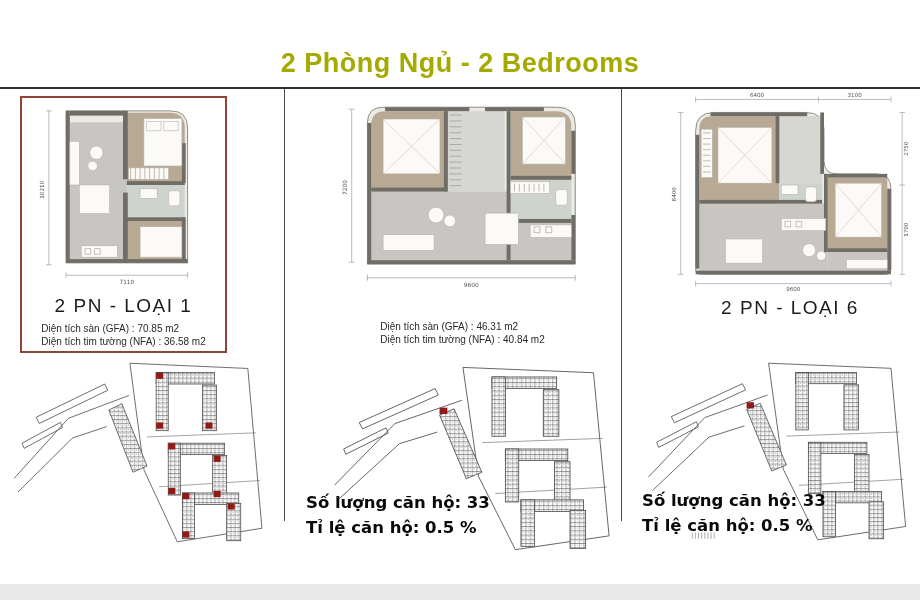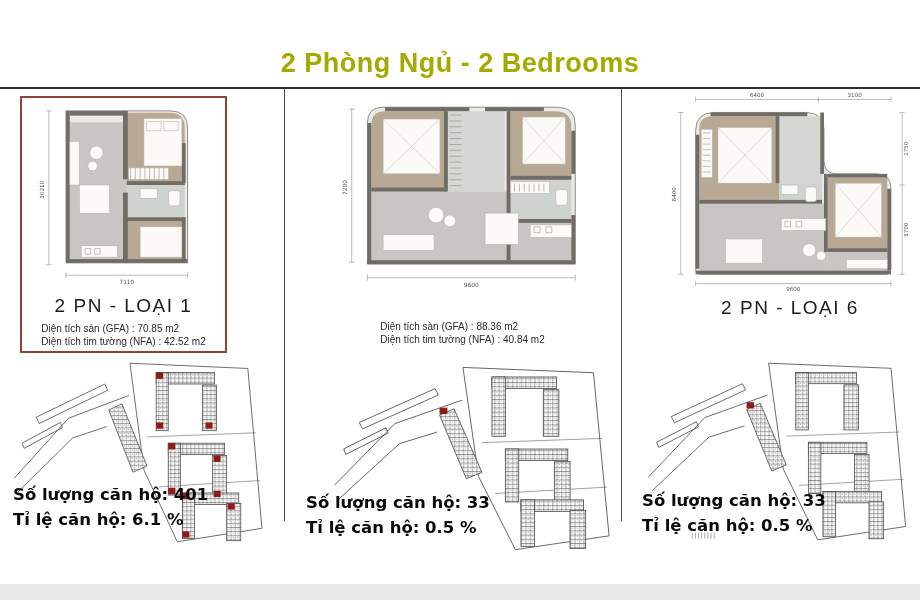--- a/index.html
+++ b/index.html
@@ -73,21 +73,21 @@
       <rect x="62" y="178" width="0" height="0"></rect>
     </g>
     <path d="M108,70 v12 M113,70 v12 M118,70 v12 M123,70 v12 M128,70 v12 M133,70 v12 M138,70 v12 M143,70 v12" stroke="#8f8a80" stroke-width="0.6"></path>
     <path d="M60,155 h6 v6 h-6 z M70,155 h6 v6 h-6 z" fill="none" stroke="#9a958c" stroke-width="0.6"></path>
   </svg>
 
   <div class="unit-name" style="left:22px;top:295px;width:203px">2 PN - LOẠI 1</div>
   <div class="areas" style="left:22px;top:322px;width:203px">
     <span class="inner">
       <span>Diện tích sàn (GFA) : 70.85 m2</span><br>
-      <span>Diện tích tim tường (NFA) : 42.52 m2</span>
+      <span>Diện tích tim tường (NFA) : 36.58 m2</span>
     </span>
   </div>
 
   <svg style="left:8px;top:356px" width="262" height="192" viewBox="0 0 260 185" preserveAspectRatio="none">
 <defs>
   <pattern id="u0" width="4" height="4" patternUnits="userSpaceOnUse">
     <rect width="4" height="4" fill="#ffffff"></rect>
     <path d="M0 1.2 H4 M1.5 0 V4 M3 2.6 H4" stroke="#4c4c4c" stroke-width="0.45"></path>
   </pattern>
 </defs>
@@ -120,24 +120,20 @@
         <rect x="159" y="84" width="7" height="6" fill="#8e1b17"></rect>
         <rect x="159" y="127" width="7" height="6" fill="#8e1b17"></rect>
         <rect x="204" y="96" width="7" height="6" fill="#8e1b17"></rect>
         <rect x="204" y="130" width="7" height="6" fill="#8e1b17"></rect>
         <rect x="173" y="132" width="7" height="6" fill="#8e1b17"></rect>
         <rect x="173" y="169" width="7" height="6" fill="#8e1b17"></rect>
         <rect x="218" y="142" width="7" height="6" fill="#8e1b17"></rect>
       </g>
     </svg>
 
-  <div class="stats" style="left:13px;top:482px">
-    <span>Số lượng căn hộ: 401</span><br>
-    <span>Tỉ lệ căn hộ: 6.1 %</span>
-  </div>
 
   <svg style="left:338px;top:97px" width="250" height="192" viewBox="0 0 255 195">
     <g stroke="#999" stroke-width="0.7" fill="none">
       <line x1="14" y1="12" x2="14" y2="168"></line>
         <line x1="11" y1="12" x2="17" y2="12"></line>
         <line x1="11" y1="168" x2="17" y2="168"></line>
       <line x1="30" y1="184" x2="242" y2="184"></line>
         <line x1="30" y1="181" x2="30" y2="187"></line>
         <line x1="242" y1="181" x2="242" y2="187"></line>
     </g>
@@ -175,21 +171,21 @@
         <circle cx="114" cy="126" r="6"></circle>
     </g>
     <path d="M46,22 L104,78 M104,22 L46,78 M188,20 L232,68 M232,20 L188,68" stroke="#c9c4bb" stroke-width="0.6" fill="none"></path>
     <path d="M114,18 h12 M114,24 h12 M114,30 h12 M114,36 h12 M114,42 h12 M114,48 h12 M114,54 h12 M114,60 h12 M114,66 h12 M114,72 h12 M114,78 h12 M114,84 h12 M114,90 h12" stroke="#8f8a80" stroke-width="0.6"></path>
     <path d="M180,88 v8 M185,88 v8 M190,88 v8 M195,88 v8 M200,88 v8 M205,88 v8 M210,88 v8" stroke="#8f8a80" stroke-width="0.6"></path>
     <path d="M200,132 h6 v6 h-6 z M212,132 h6 v6 h-6 z" fill="none" stroke="#9a958c" stroke-width="0.6"></path>
   </svg>
 
   <div class="areas" style="left:330px;top:320px;width:265px">
     <span class="inner">
-      <span>Diện tích sàn (GFA) : 88.36 m2</span><br>
+      <span>Diện tích sàn (GFA) : 46.31 m2</span><br>
       <span>Diện tích tim tường (NFA) : 40.84 m2</span>
     </span>
   </div>
 
   <svg style="left:328px;top:360px" width="290" height="196" viewBox="0 0 260 185" preserveAspectRatio="none">
 <defs>
   <pattern id="u1" width="4" height="4" patternUnits="userSpaceOnUse">
     <rect width="4" height="4" fill="#ffffff"></rect>
     <path d="M0 1.2 H4 M1.5 0 V4 M3 2.6 H4" stroke="#4c4c4c" stroke-width="0.45"></path>
   </pattern>

